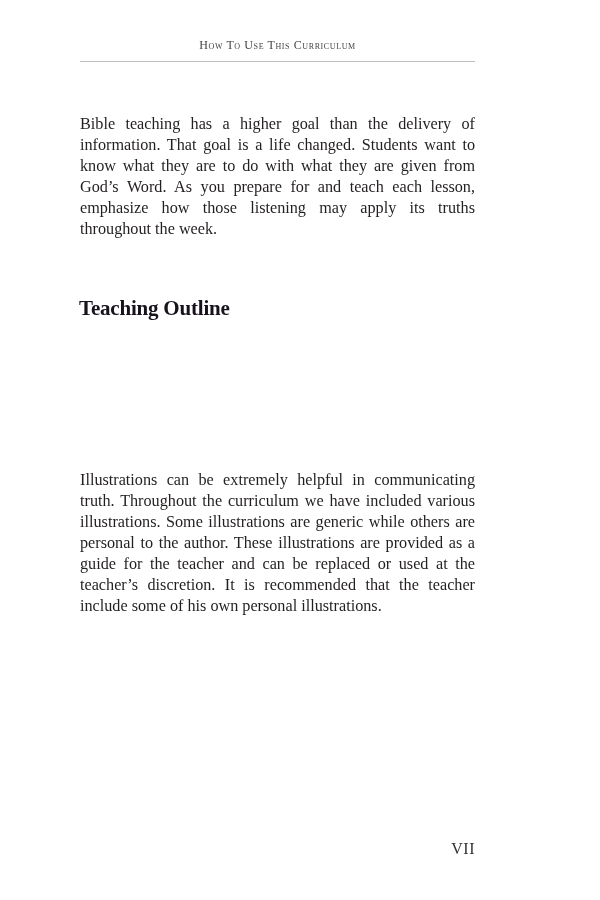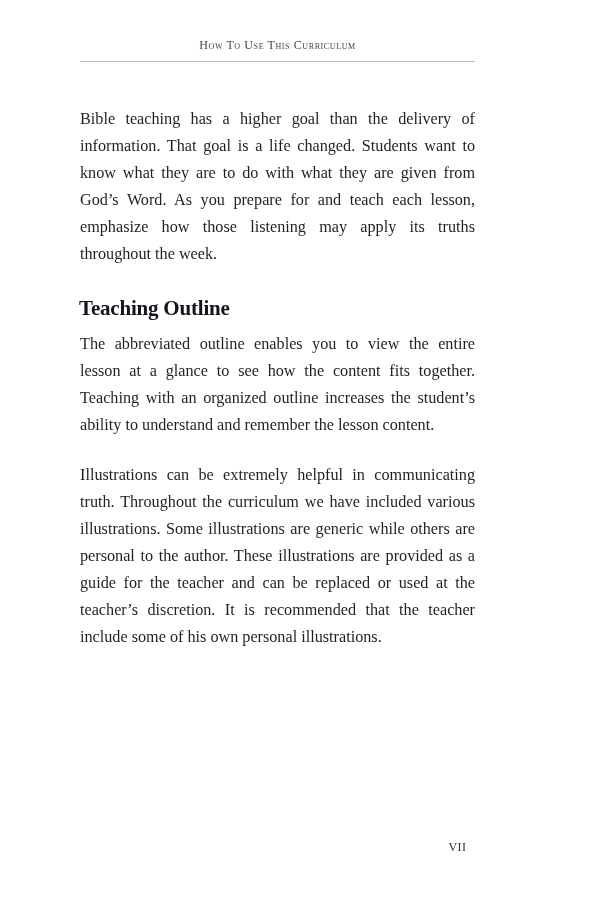--- a/index.html
+++ b/index.html
@@ -15,44 +15,43 @@
     .rule {
       position: absolute; left: 80px; top: 61px; width: 395px; height: 0;
       border-top: 1.5px solid #bdbdbd;
     }
     .section { position: absolute; left: 80px; width: 395px; }
     .section h2 {
       margin: 0; font-size: 21px; font-weight: bold; color: #17121c;
       line-height: 26px; letter-spacing: -0.2px;
     }
     .section p {
-      margin: 10px 0 0 0; font-size: 16.2px; line-height: 27px; text-align: justify;
+      margin: 18px 0 0 0; font-size: 16.2px; line-height: 21px; text-align: justify;
       color: #231f20;
     }
     #sec-goals { top: 96px; }
     #sec-outline { top: 295px; }
     #sec-illus { top: 452px; }
     #sec-outline h2 { margin-left: -1px; font-family: Liberation Serif, serif; }
     .folio {
-      position: absolute; left: 440px; top: 840px; width: 35px; text-align: center;
-      font-size: 12px; letter-spacing: 0.5px; color: #333;
+      position: absolute; left: 440px; top: 840px; width: 35px; text-align: right;
+      font-size: 16px; letter-spacing: 0.5px; color: #333;
     }
   </style>
 </head>
 <body>
 
 <div class="running-head">How To Use This Curriculum</div>
 <div class="rule"></div>
 
 <div class="section" id="sec-goals">
   <p>Bible teaching has a higher goal than the delivery of information. That goal is a life changed. Students want to know what they are to do with what they are given from God’s Word. As you prepare for and teach each lesson, emphasize how those listening may apply its truths throughout the week.</p>
 </div>
 
 <div class="section" id="sec-outline">
   <h2>Teaching Outline</h2>
-  <p>The abbreviated outline enables you to view the entire lesson at a glance to see how the content fits together. Teaching with an organized outline increases the student’s ability to understand and remember the lesson content.</p>
 </div>
 
 <div class="section" id="sec-illus">
   <p>Illustrations can be extremely helpful in communicating truth. Throughout the curriculum we have included various illustrations. Some illustrations are generic while others are personal to the author. These illustrations are provided as a guide for the teacher and can be replaced or used at the teacher’s discretion. It is recommended that the teacher include some of his own personal illustrations.</p>
 </div>
 
 <div class="folio">VII</div>
 
 </body></html>

